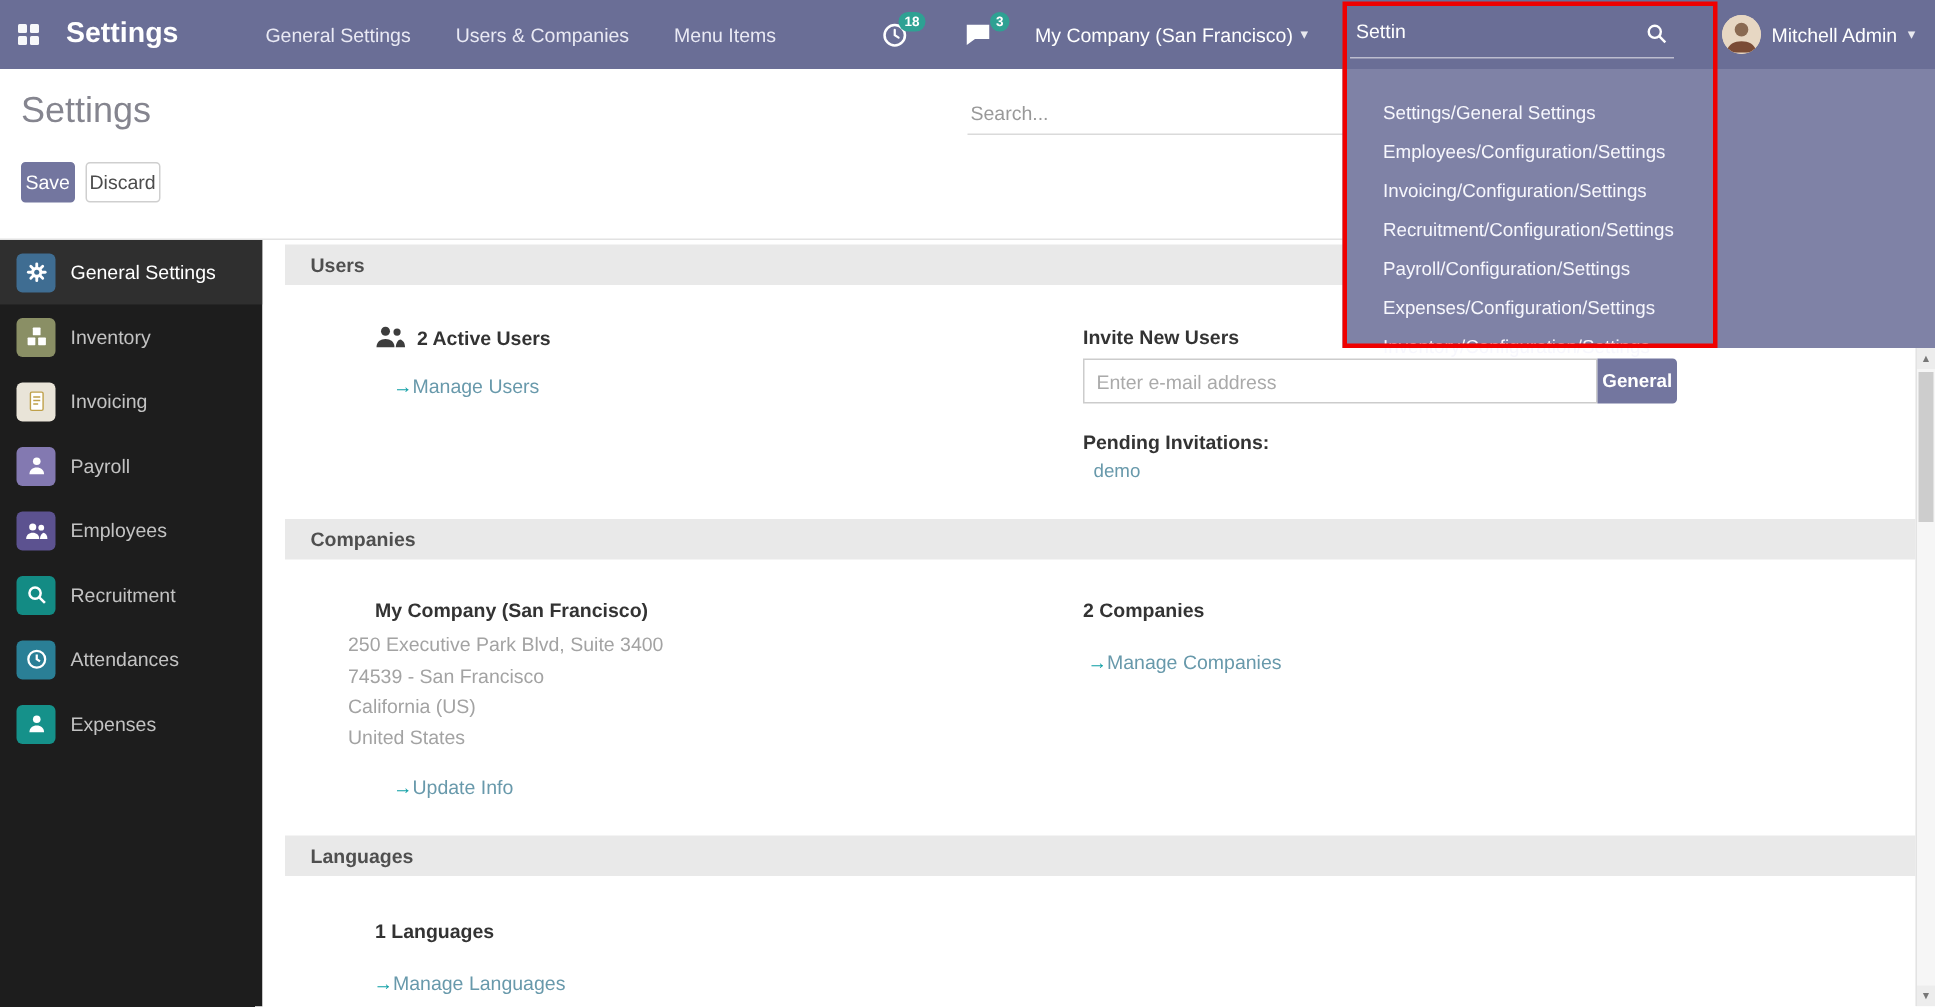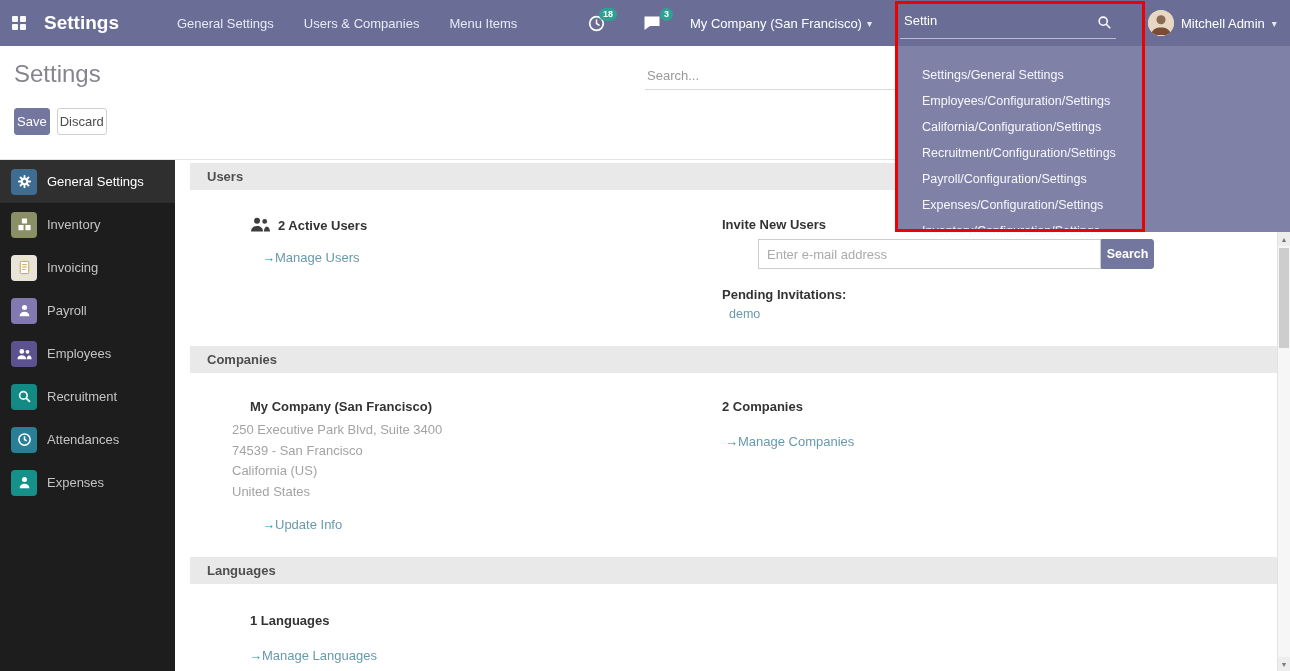--- a/index.html
+++ b/index.html
@@ -142,21 +142,20 @@
   .arrow::after { content: "→"; }
   .link { color: var(--link, #6899ab); font-size: 13px; }
 
   .icontext { display: flex; align-items: center; gap: 8px; }
 
   .invite-row { display: flex; }
   .invite-row input {
     width: 343px; height: 30px; border: 1px solid #ccc;
     padding: 0 8px; font-size: 13px; outline: none;
     font-family: "Liberation Sans", sans-serif;
-    margin-left: 36px;
   }
   .invite-row input::placeholder { color: #aaa; }
   .invite-row button {
     width: 53px; height: 30px; border: 1px solid var(--primary, #73769f);
     background: var(--primary, #73769f); color: #fff;
     font-size: 12.5px; font-weight: 700; cursor: pointer;
     border-radius: 0 3px 3px 0; font-family: "Liberation Sans", sans-serif;
   }
 
   
@@ -236,21 +235,21 @@
         </svg>
     </span>
     <span>Mitchell Admin</span>
     <span class="caret"></span>
   </div>
 </div>
 
 <div class="overlay">
   <div class="dd-item">Settings/General Settings</div>
   <div class="dd-item">Employees/Configuration/Settings</div>
-  <div class="dd-item">California/Configuration/Settings</div>
+  <div class="dd-item">Invoicing/Configuration/Settings</div>
   <div class="dd-item">Recruitment/Configuration/Settings</div>
   <div class="dd-item">Payroll/Configuration/Settings</div>
   <div class="dd-item">Expenses/Configuration/Settings</div>
   <div class="dd-item">Inventory/Configuration/Settings</div>
 </div>
 
 <div class="red-box"></div>
 
 <div class="header-strip">
   <div class="page-title">Settings</div>
@@ -365,21 +364,21 @@
       </span>
       <span class="bold-line">2 Active Users</span>
     </div>
     <div class="abs link-row" style="left:87px;top:90px">
       <span class="arrow"></span>
       <span class="link">Manage Users</span>
     </div>
     <div class="abs bold-line" style="left:547px;top:57px">Invite New Users</div>
     <div class="abs invite-row" style="left:547px;top:79px">
       <input placeholder="Enter e-mail address" style="">
-      <button>Search</button>
+      <button>General</button>
     </div>
     <div class="abs bold-line" style="left:547px;top:127px">Pending Invitations:</div>
     <div class="abs link" style="left:554px;top:147px;font-size:12.5px">demo</div>
 
     <div class="sec-bar" style="top:186px">
       <span>Companies</span>
     </div>
     <div class="abs bold-line" style="left:75px;top:239px">My Company (San Francisco)</div>
     <div class="abs" style="left:57px;top:260px">
       <div class="muted-line">250 Executive Park Blvd, Suite 3400</div>

